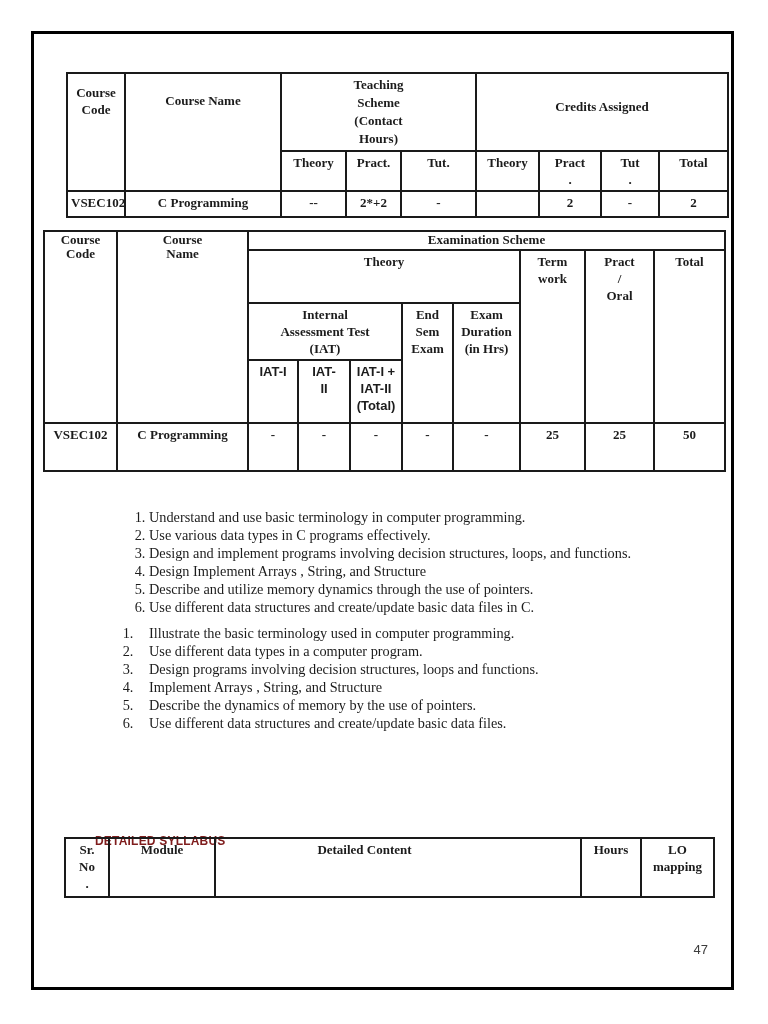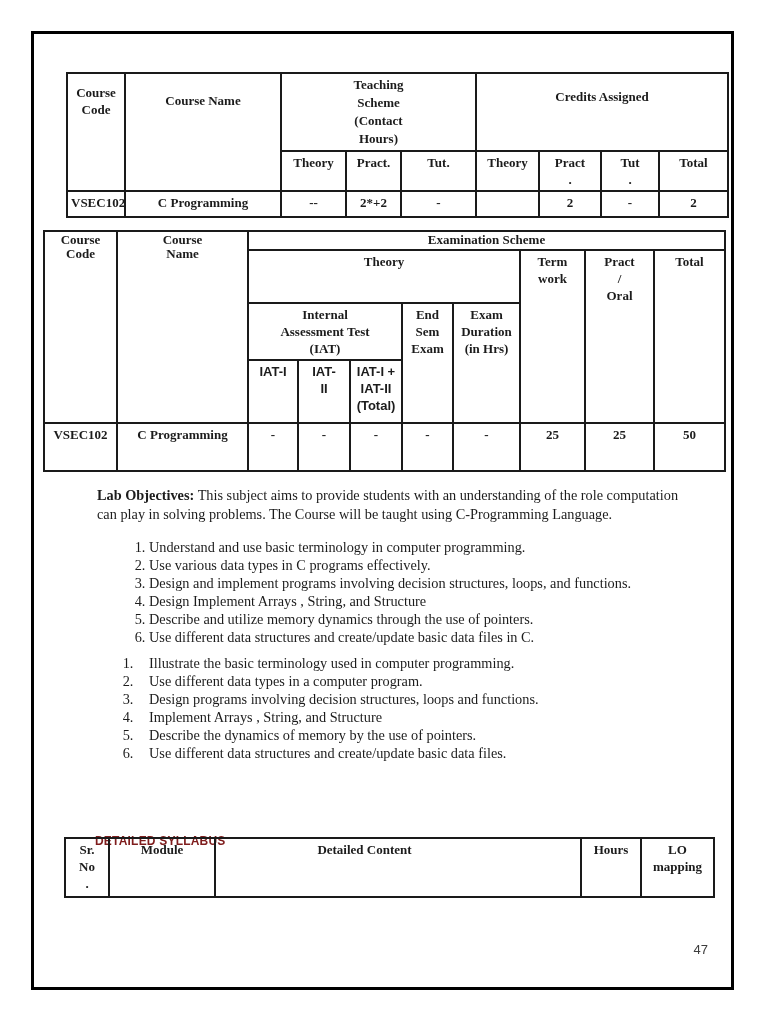--- a/index.html
+++ b/index.html
@@ -26,21 +26,21 @@
   .pl6  { padding-left:6px;margin-top:36px; }
   .pl10 { padding-left:10px; }
 
   
   .t1 { left:66px; top:72px; width:661px; }
   .t1 .r1 { height:75px; }
   .t1 .r2 { height:38px; }
   .t1 .r3 { height:26px; }
   .t1 .pt10 { padding-top:10px; }
   .t1 .pt18 { padding-top:18px; }
-  .t1 .pt14 { padding-top:14px; }
+  .t1 .pt14 { padding-top:24px; }
   .t1 .ts { line-height:18px; padding-top:2px; }
 
   
   .t2 { left:43px; top:230px; width:681px; }
   .t2 .r1 { height:18px; }
   .t2 .r1 th { line-height:14px; padding-top:1px; }
   .t2 .r2 { height:53px; }
   .t2 .r3 { height:55px; }
   .t2 .r4 { height:63px; }
   .t2 .r5 { height:48px; }
@@ -52,21 +52,21 @@
   .t3 .r1 { height:59px; }
   .t3 .dc { padding-right:70px; }
 
   
   .bodytext {
     position:absolute; left:97px; top:486px; width:585px;
     font-size:14.3px; line-height:19px;
   }
   .bodytext b { font-weight:bold; }
   ol { margin:0; }
-  ol.obj-list { margin-top:14px; padding-left:52px; line-height:18px; }
+  ol.obj-list { margin-top:22px; padding-left:52px; line-height:18px; }
   ol.out-list { margin-top:8px; padding-left:40px; line-height:18px; }
   ol.out-list li { padding-left:12px; }
   .outcomes-lead { margin-top:13px; }
 
   .syllabus-title {
     position:absolute; left:95px; top:834px;
     font-family:"Liberation Sans","DejaVu Sans",sans-serif;
     font-weight:bold; font-size:12px; color:#7f1d1d; letter-spacing:0.2px;
   }
   .pagenum {
@@ -188,21 +188,20 @@
       <td class="vmid reg">-</td>
       <td class="vmid reg">-</td>
       <td class="vmid reg">25</td>
       <td class="vmid reg">25</td>
       <td class="vmid reg">50</td>
     </tr>
   </tbody>
     </table>
 
   <div class="bodytext">
-    <p style="margin:0"><b>Lab Objectives:</b> <span>This subject aims to provide students with an understanding of the role computation can play in solving problems. The Course will be taught using C-Programming Language.</span></p>
     <ol class="obj-list">
       <li>Understand and use basic terminology in computer programming.</li>
       <li>Use various data types in C programs effectively.</li>
       <li>Design and implement programs involving decision structures, loops, and functions.</li>
       <li>Design Implement Arrays , String,  and Structure</li>
       <li>Describe and utilize memory dynamics through the use of pointers.</li>
       <li>Use different data structures and create/update basic data files in C.</li>
     </ol>
     <ol class="out-list">
       <li>Illustrate the basic terminology used in computer programming.</li>

